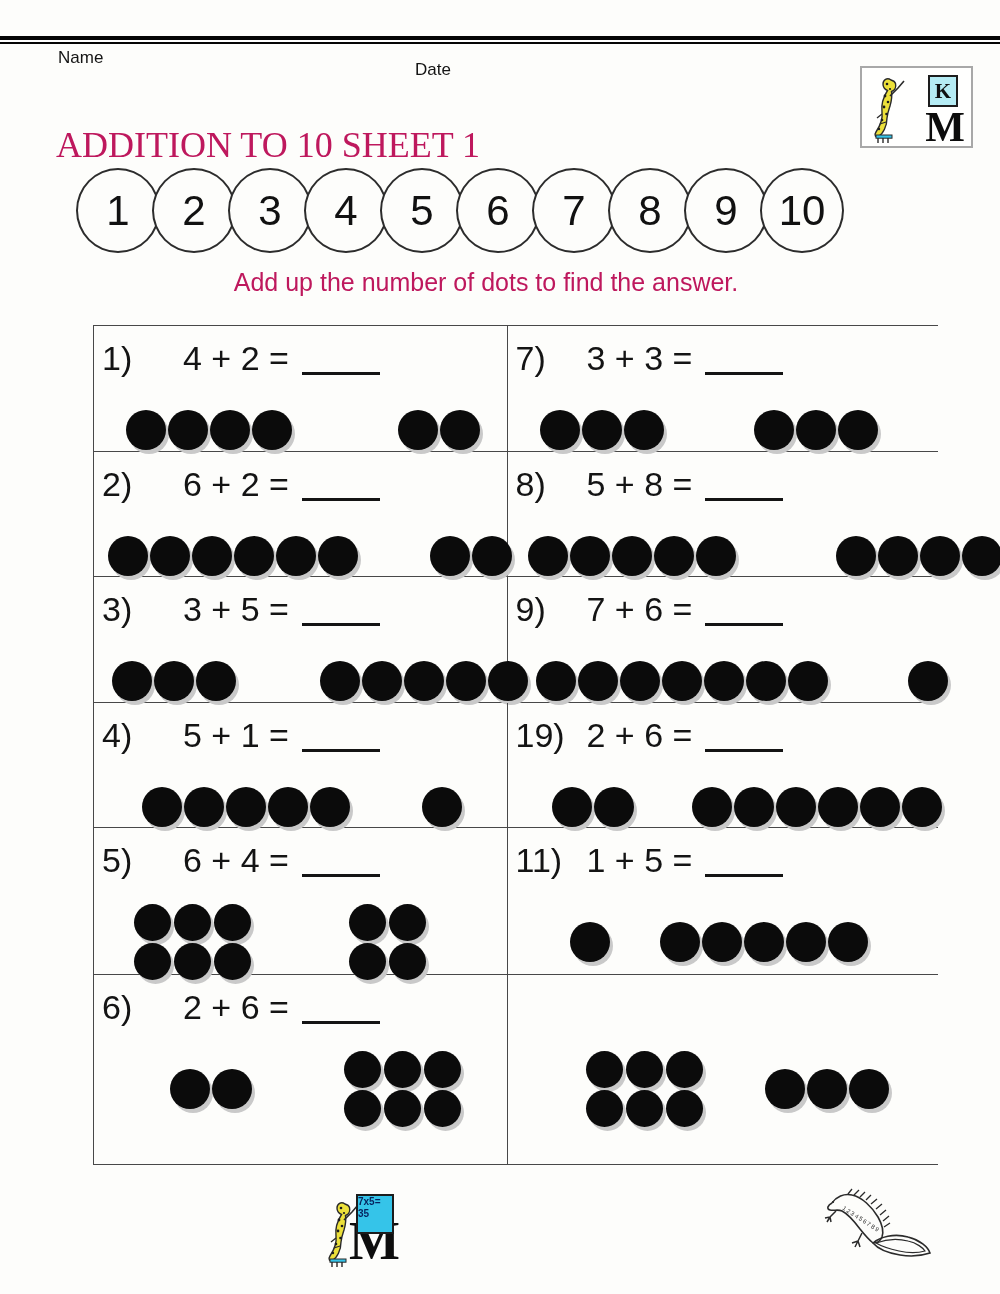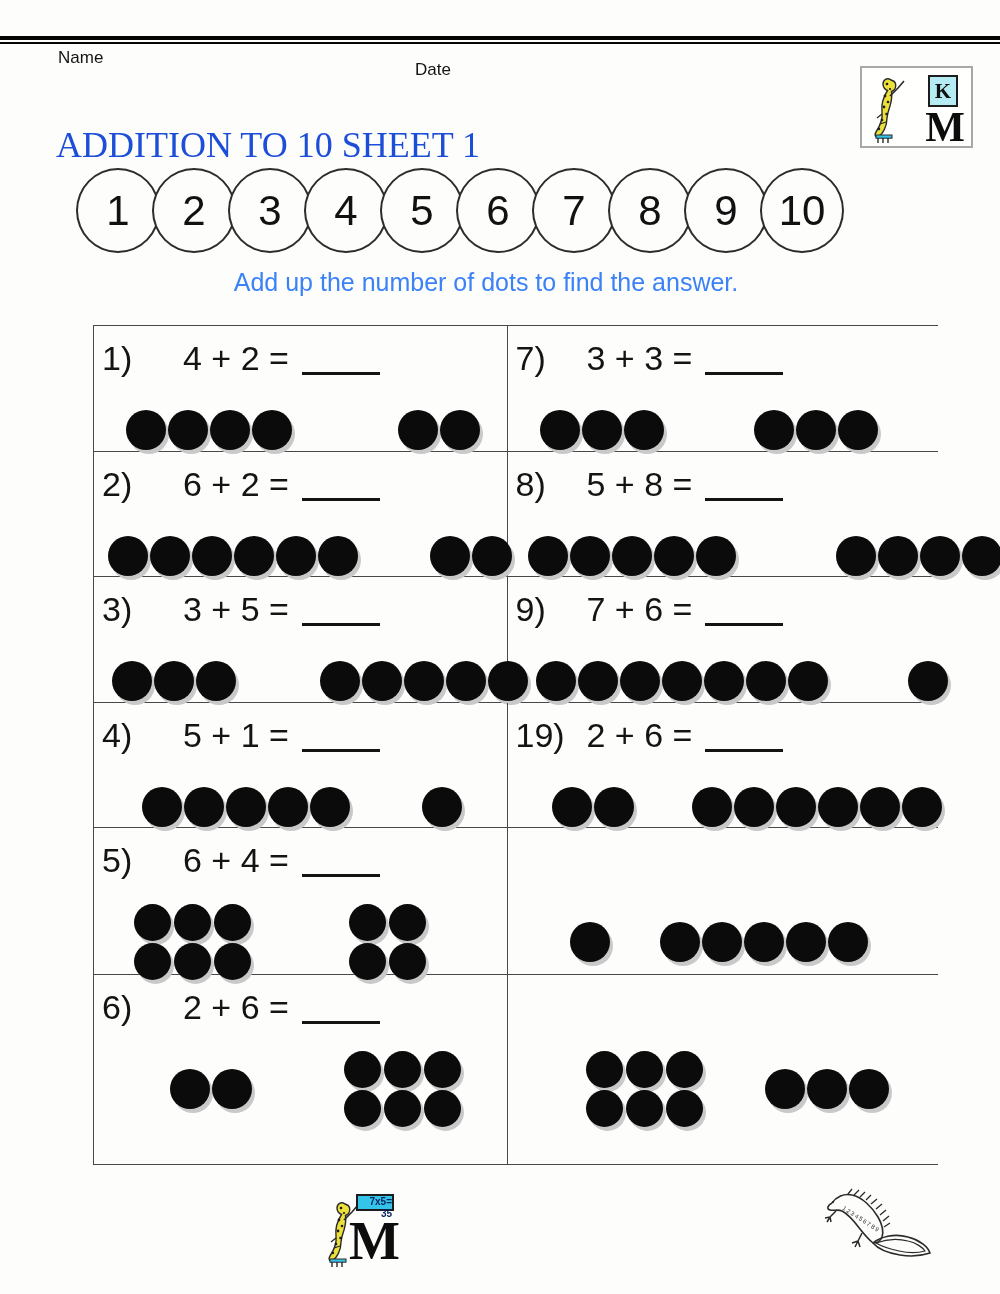--- a/index.html
+++ b/index.html
@@ -24,31 +24,31 @@
   .corner-logo { position:absolute; top:66px; left:860px; width:113px; height:82px;
     border:2px solid #a8a8a8; background:#fffffe; }
   .corner-logo svg.sala { position:absolute; left:6px; top:6px; height:70px; width:42px; }
   .k-box { position:absolute; right:13px; top:7px; width:30px; height:32px;
     background:#b5ecf4; border:2px solid #1d1d1d; display:flex; align-items:center; justify-content:center;
     font-family:"Liberation Serif", serif; font-weight:bold; font-size:21px; color:#101010; z-index:2; }
   .m-letter { position:absolute; right:6px; bottom:-2px; font-family:"Liberation Serif", serif;
     font-weight:bold; font-size:42px; line-height:1; color:#0c0c0c; z-index:1; }
 
   .page-title { position:absolute; top:124px; left:56px; font-family:"Liberation Serif", serif;
-    font-size:36px; color:#1d4ed8; letter-spacing:0px; white-space:nowrap; }
+    font-size:36px; color:#be185d; letter-spacing:0px; white-space:nowrap; }
 
   
   .number-track { position:absolute; top:168px; left:76px; display:flex; }
   .circle { width:84px; height:85px; border:2px solid #2c2c2c; border-radius:50%;
     background:#fdfdfb; display:flex; align-items:center; justify-content:center;
     font-size:42px; color:#111; margin-left:-8px; }
   .circle:first-child { margin-left:0; }
 
   .instruction { position:absolute; top:268px; left:0; width:972px; text-align:center;
-    font-size:25px; color:#3b82f6; }
+    font-size:25px; color:#be185d; }
 
   
   .ptable { position:absolute; top:325px; left:93px; width:845px;
     border-top:1.5px solid #484848; border-left:1.5px solid #484848; }
   .prow { display:flex; border-bottom:1.5px solid #484848; }
   .r-std { height:125.5px; }
   .r-md  { height:146.5px; }
   .r-tall{ height:190.5px; }
   .cell { position:relative; width:413.5px; padding:13px 0 0 8px; border-right:1.5px solid #484848; }
   .cell.col2 { width:430px; border-right:none; }
@@ -63,23 +63,23 @@
   .group.grid-3col { display:grid; grid-template-columns:repeat(3,auto); gap:2px 3px; }
   .group.grid-2col { display:grid; grid-template-columns:repeat(2,auto); gap:2px 3px; }
   .dot { width:40px; height:40px; border-radius:50%; background:#0b0b0b;
     box-shadow:3px 4px 0 #c9c9c9; }
   .grid-3col .dot, .grid-2col .dot { width:37px; height:37px; }
 
   
   .footer-logo { position:absolute; top:1194px; left:322px; display:flex; }
   .art { position:relative; width:92px; height:76px; }
   .art svg.sala { position:absolute; left:0; top:4px; height:70px; width:42px; }
-  .board { position:absolute; left:34px; top:0; width:38px; height:17px; background:#35c4e9;
+  .board { position:absolute; left:34px; top:0; width:38px; height:40px; background:#35c4e9;
     border:2px solid #1c1c1c; color:#06235e; font-size:10px; font-weight:bold;
-    text-align:right; line-height:1.2; z-index:2; }
+    text-align:left; line-height:1.2; z-index:2; }
   .big-m { position:absolute; left:27px; top:20px; font-family:"Liberation Serif", serif;
     font-weight:bold; font-size:54px; line-height:1; color:#0d0d0d; z-index:1; }
   .logo-text { margin-left:-30px; padding-top:12px; display:flex; flex-direction:column; }
   .tagline { font-size:12.5px; font-weight:bold; color:#101010; margin:0 0 5px 36px; letter-spacing:-0.1px; }
   .logo-rule { width:234px; height:3.5px; background:#0e0e0e; }
   .wordmark { display:inline-block; margin-top:1px; font-weight:bold; font-size:30px; line-height:1.05;
     letter-spacing:0.5px; color:#222;
     -webkit-text-fill-color:#ffffff; -webkit-text-stroke:1.6px #000;
     transform:scaleX(0.72); transform-origin:left top; white-space:nowrap; }
   .lizard { position:absolute; left:818px; top:1185px; width:125px; height:82px; }
@@ -331,20 +331,25 @@
           </div>
           <div class="group grid-2col">
             <span class="dot"></span>
             <span class="dot"></span>
             <span class="dot"></span>
             <span class="dot"></span>
           </div>
         </div>
     </div>
     <div class="cell col2">
+      <div class="eqrow">
+          <span class="pnum">11)</span>
+          <span class="eq">1 + 5 =</span>
+          <span class="blank"></span>
+        </div>
       <div class="dots" style="left:62px;gap:50px">
           <div class="group">
             <span class="dot"></span>
           </div>
           <div class="group">
             <span class="dot"></span>
             <span class="dot"></span>
             <span class="dot"></span>
             <span class="dot"></span>
             <span class="dot"></span>

